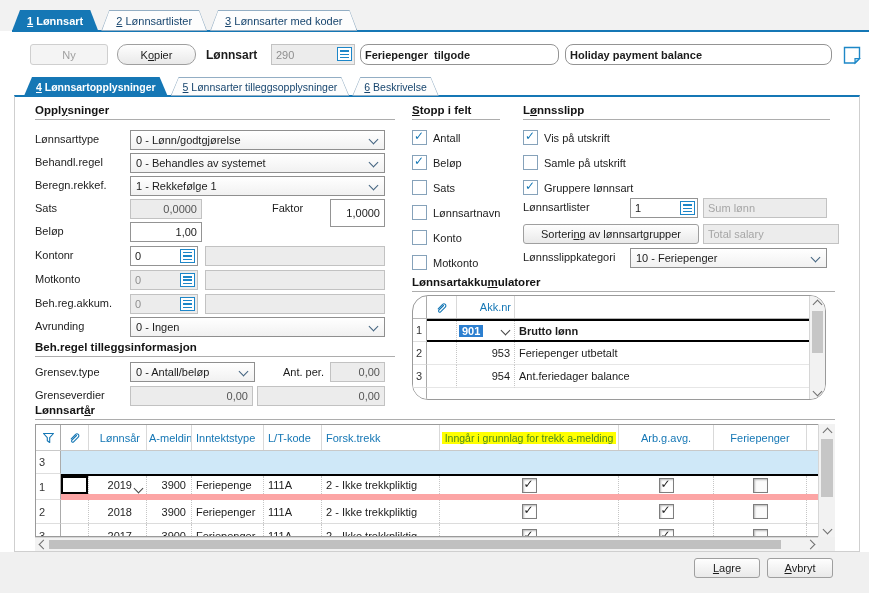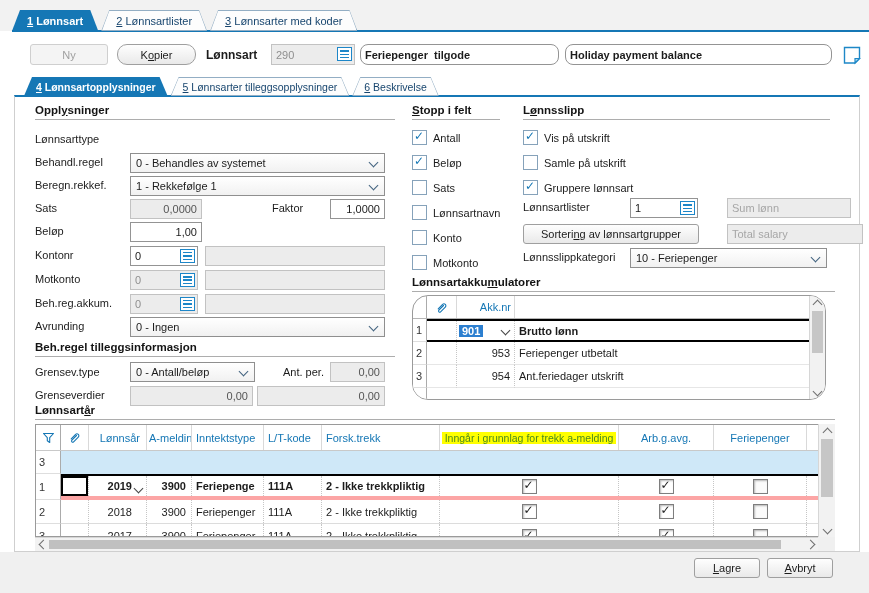--- a/index.html
+++ b/index.html
@@ -30,21 +30,21 @@
     border-radius:3px;background:linear-gradient(#fefefe,#e9e9e9);font-size:11px;color:#1c1c1c;cursor:pointer;}
   .btn.dis{color:#a0a0a0;border-color:#cfcfcf;background:#f4f4f4;cursor:default;}
   .lbl{font-size:11px;color:#1c1c1c;white-space:nowrap;}
   .blbl{font-weight:bold;}
   .sect{font-weight:bold;font-size:11.5px;color:#141414;border-bottom:1px solid #adadad;
     padding-bottom:3px;white-space:nowrap;}
   .in{border:1px solid #949494;background:#fff;display:flex;align-items:center;
     font-size:11px;padding:0 4px;overflow:hidden;}
   .in.num{justify-content:flex-end;}
   .in.dis{background:#ececec;border-color:#c2c2c2;color:#555;}
-  .in.ghost{background:#ececec;border-color:#c2c2c2;color:#a6a6a6;margin-left:24px;}
+  .in.ghost{background:#ececec;border-color:#c2c2c2;color:#a6a6a6;}
   .in.bold{font-weight:bold;white-space:pre;border-radius:8px;}
   .sel{border:1px solid #8f8f8f;background:linear-gradient(#ffffff,#f1f1f1);display:flex;
     align-items:center;padding:0 20px 0 5px;font-size:11px;position:absolute;box-sizing:border-box;cursor:default;}
   .schev{position:absolute;right:7px;top:5px;width:6px;height:6px;border-right:1.5px solid #42637f;
     border-bottom:1.5px solid #42637f;transform:rotate(45deg);}
   .lsticon{position:absolute;right:2px;top:2px;width:15px;height:14px;border:1px solid #1d86c8;
     background:#fff;padding:2px;box-sizing:border-box;cursor:pointer;}
   .lsticon::before{content:"";display:block;width:100%;height:100%;
     background:repeating-linear-gradient(to bottom,#1d86c8 0 1.5px,transparent 1.5px 3.5px);}
   .cbrow{display:flex;align-items:center;gap:6px;}
@@ -138,37 +138,41 @@
       <div class="tshape"></div>
       <span class="tl"><u>6</u> Beskrivelse</span>
     </div>
   </div>
 
   <div class="a panel"></div>
 
   <div class="a sect" style="left:35px;top:104px;width:360px;">Oppl<u>y</u>sninger</div>
 
   <span class="a lbl" style="left:35px;top:133px;">Lønnsarttype</span>
+  <div class="sel" style="left:130px;top:130px;width:255px;height:20px;">
+    <span>0 - Lønn/godtgjørelse</span>
+      <span class="schev"></span>
+  </div>
   <span class="a lbl" style="left:35px;top:156px;">Behandl.regel</span>
   <div class="sel" style="left:130px;top:153px;width:255px;height:20px;">
     <span>0 - Behandles av systemet</span>
       <span class="schev"></span>
   </div>
   <span class="a lbl" style="left:35px;top:179px;">Beregn.rekkef.</span>
   <div class="sel" style="left:130px;top:176px;width:255px;height:20px;">
     <span>1 - Rekkefølge 1</span>
       <span class="schev"></span>
   </div>
 
   <span class="a lbl" style="left:35px;top:202px;">Sats</span>
   <div class="a in num dis" style="left:130px;top:199px;width:72px;height:20px;">
       <span>0,0000</span>
     </div>
   <span class="a lbl" style="left:272px;top:202px;">Faktor</span>
-  <div class="a in num" style="left:330px;top:199px;width:55px;height:20px;">
+  <div class="a in num" style="left:330px;top:199px;width:55px;height:28px;">
       <span>1,0000</span>
     </div>
 
   <span class="a lbl" style="left:35px;top:225px;">Beløp</span>
   <div class="a in num" style="left:130px;top:222px;width:72px;height:20px;">
       <span>1,00</span>
     </div>
 
   <span class="a lbl" style="left:35px;top:249px;">Kontonr</span>
   <div class="a in" style="left:130px;top:246px;width:68px;height:20px;position:absolute;">
@@ -299,21 +303,21 @@
     <div class="trow" style="height:23px;">
       <div class="tc rownum" style="width:14px;">2</div>
       <div class="tc bc" style="width:30px;border-bottom:1px solid #e6e6e6;"></div>
       <div class="tc bc" style="width:58px;justify-content:flex-end;padding-right:4px;border-bottom:1px solid #e6e6e6;">953</div>
       <div class="tc" style="width:296px;padding-left:4px;border-bottom:1px solid #e6e6e6;">Feriepenger utbetalt</div>
     </div>
     <div class="trow" style="height:23px;">
       <div class="tc rownum" style="width:14px;">3</div>
       <div class="tc bc" style="width:30px;border-bottom:1px solid #e6e6e6;"></div>
       <div class="tc bc" style="width:58px;justify-content:flex-end;padding-right:4px;border-bottom:1px solid #e6e6e6;">954</div>
-      <div class="tc" style="width:296px;padding-left:4px;border-bottom:1px solid #e6e6e6;">Ant.feriedager utskrift</div>
+      <div class="tc" style="width:296px;padding-left:4px;border-bottom:1px solid #e6e6e6;">Ant.feriedager balance</div>
     </div>
     <div class="trow" style="height:14px;">
       <div class="tc rownum" style="width:14px;"></div>
     </div>
     <div class="vscroll" style="right:0;top:0;width:16px;height:103px;">
       <div class="varr" style="top:0;">
           <span class="sa up"></span>
         </div>
       <div class="vthumb" style="top:15px;height:42px;"></div>
       <div class="varr" style="bottom:0;">
@@ -346,21 +350,21 @@
       <div class="tc hc" style="width:95px;justify-content:center;">Arb.g.avg.</div>
       <div class="tc hc" style="width:93px;justify-content:center;">Feriepenger</div>
       <div class="tc hc" style="width:12px;border-right:none;"></div>
     </div>
     <div class="trow" style="height:23px;">
       <div class="tc rownum" style="width:25px;">3</div>
       <div style="width:758px;background:#cfe8f8;"></div>
     </div>
     <div class="trow" style="height:26px;">
       <div class="tc rownum" style="width:25px;">1</div>
-      <div style="display:flex;width:758px;border-top:2px solid #000;border-bottom:4px solid #fca5a5;box-sizing:border-box;font-weight:bold;">
+      <div style="display:flex;width:758px;border-top:2px solid #000;border-bottom:6px solid #fca5a5;box-sizing:border-box;font-weight:normal;">
         <div class="tc bc" style="width:28px;padding:0;">
             <div style="width:100%;height:100%;border:2px solid #000;box-sizing:border-box;background:#fff;"></div>
           </div>
         <div class="tc bc" style="width:58px;justify-content:flex-end;padding-right:14px;position:relative;">
           <span>2019</span>
           <span class="cellchev" style="position:absolute;right:4px;top:9px;"></span>
         </div>
         <div class="tc bc" style="width:45px;justify-content:flex-end;padding-right:5px;">3900</div>
         <div class="tc bc" style="width:72px;padding-left:4px;">Feriepenge</div>
         <div class="tc bc" style="width:58px;padding-left:4px;">111A</div>

